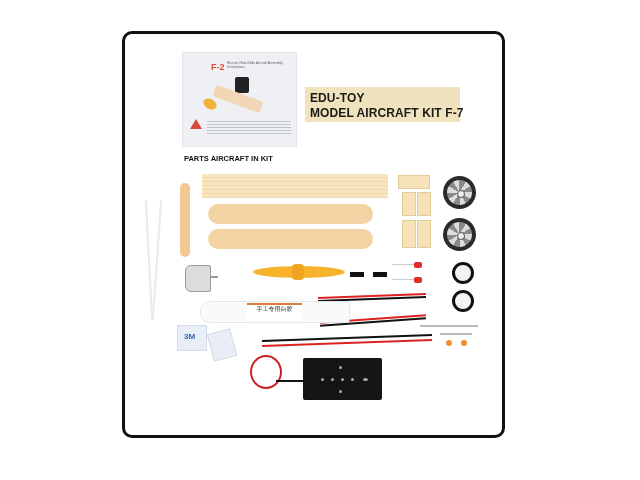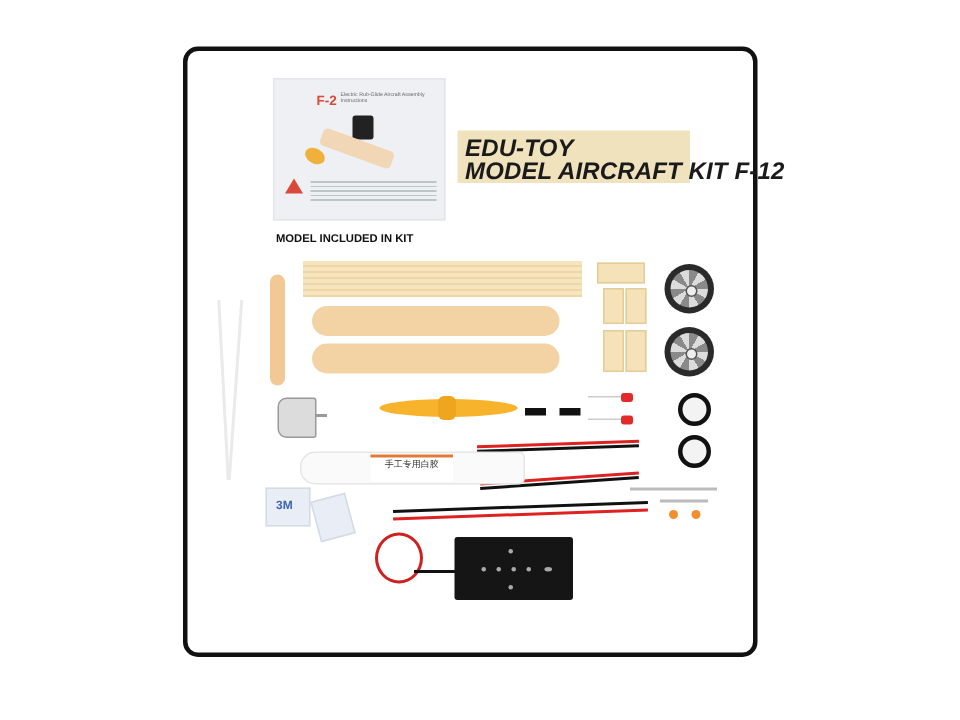--- a/index.html
+++ b/index.html
@@ -8,21 +8,21 @@
   .abs { position:absolute; }
   .sheet { left:182px; top:52px; width:113px; height:93px; background:#eef0f4; border:1px solid #e3e5ea; }
   .sheet .logo { position:absolute; left:28px; top:9px; font-size:9px; color:#d94a3a; font-weight:bold; }
   .sheet .sub { position:absolute; left:44px; top:8px; font-size:3.5px; color:#666; line-height:4px; width:60px; }
   .sheet .plane-body { position:absolute; left:30px; top:40px; width:50px; height:12px; background:#f2d7b7; transform:rotate(20deg); border-radius:3px; }
   .sheet .plane-wing { position:absolute; left:20px; top:46px; width:14px; height:10px; background:#f0b13b; border-radius:50%; transform:rotate(30deg); }
   .sheet .plane-prop { position:absolute; left:52px; top:24px; width:14px; height:16px; background:#222; border-radius:2px; }
   .sheet .warn { position:absolute; left:7px; top:66px; width:0; height:0; border-left:6px solid transparent; border-right:6px solid transparent; border-bottom:10px solid #d94a3a; }
   .sheet .lines { position:absolute; left:24px; top:66px; width:84px; height:16px; background:repeating-linear-gradient(#fff0 0 2px, #9aa 2px 3px); opacity:.6; }
   .title-box { left:305px; top:87px; width:155px; height:35px; background:#efe2bd; }
-  .title-box .t { position:absolute; left:5px; font-size:16px; font-weight:bold; color:#1a1a1a; letter-spacing:0.1px; white-space:nowrap;font-style:italic; }
+  .title-box .t { position:absolute; left:5px; font-size:12px; font-weight:bold; color:#1a1a1a; letter-spacing:0.1px; white-space:nowrap; }
   .parts-label { left:184px; top:154px; font-size:7.5px; font-weight:bold; color:#111; white-space:nowrap; }
   .stick-v { left:180px; top:183px; width:10px; height:74px; border-radius:5px; background:#f2c995; }
   .plank { left:202px; top:174px; width:186px; height:24px; background:repeating-linear-gradient(#f7e5c0 0 3px, #efd6a6 3px 4px); }
   .paddle1 { left:208px; top:204px; width:165px; height:20px; border-radius:10px; background:#f3d3a3; }
   .paddle2 { left:208px; top:229px; width:165px; height:20px; border-radius:10px; background:#f3d3a3; }
   .block { background:#f5e2b8; border:1px solid #e4cc98; }
   .wheel { border-radius:50%; background:#2a2a2a; }
   .wheel .rim { position:absolute; left:4px; top:4px; right:4px; bottom:4px; border-radius:50%; background:repeating-conic-gradient(#8a8a8a 0 30deg, #dcdcdc 30deg 60deg); }
   .wheel .hub { position:absolute; left:50%; top:50%; width:6px; height:6px; margin:-3px 0 0 -3px; border-radius:50%; background:#eee; border:1px solid #555; }
   .swheel { border-radius:50%; border:3px solid #111; background:#f3f3f3; }
@@ -52,24 +52,24 @@
   <span class="sub">Electric Rub-Glide Aircraft Assembly Instructions</span>
   <div class="plane-prop"></div>
   <div class="plane-body"></div>
   <div class="plane-wing"></div>
   <div class="warn"></div>
   <div class="lines"></div>
 </div>
 
 <div class="abs title-box">
   <span class="t" style="top:4px">EDU-TOY</span>
-  <span class="t" style="top:19px">MODEL AIRCRAFT KIT F-12</span>
+  <span class="t" style="top:19px">MODEL AIRCRAFT KIT F-7</span>
 </div>
 
-<div class="abs parts-label">MODEL INCLUDED IN KIT</div>
+<div class="abs parts-label">PARTS AIRCRAFT IN KIT</div>
 
 <div class="abs tie" style="left:148px;top:200px;height:120px;transform:rotate(-3deg)"></div>
 <div class="abs tie" style="left:156px;top:200px;height:120px;transform:rotate(4deg)"></div>
 
 <div class="abs stick-v"></div>
 <div class="abs plank"></div>
 <div class="abs paddle1"></div>
 <div class="abs paddle2"></div>
 
 <div class="abs block" style="left:398px;top:175px;width:30px;height:12px"></div>

